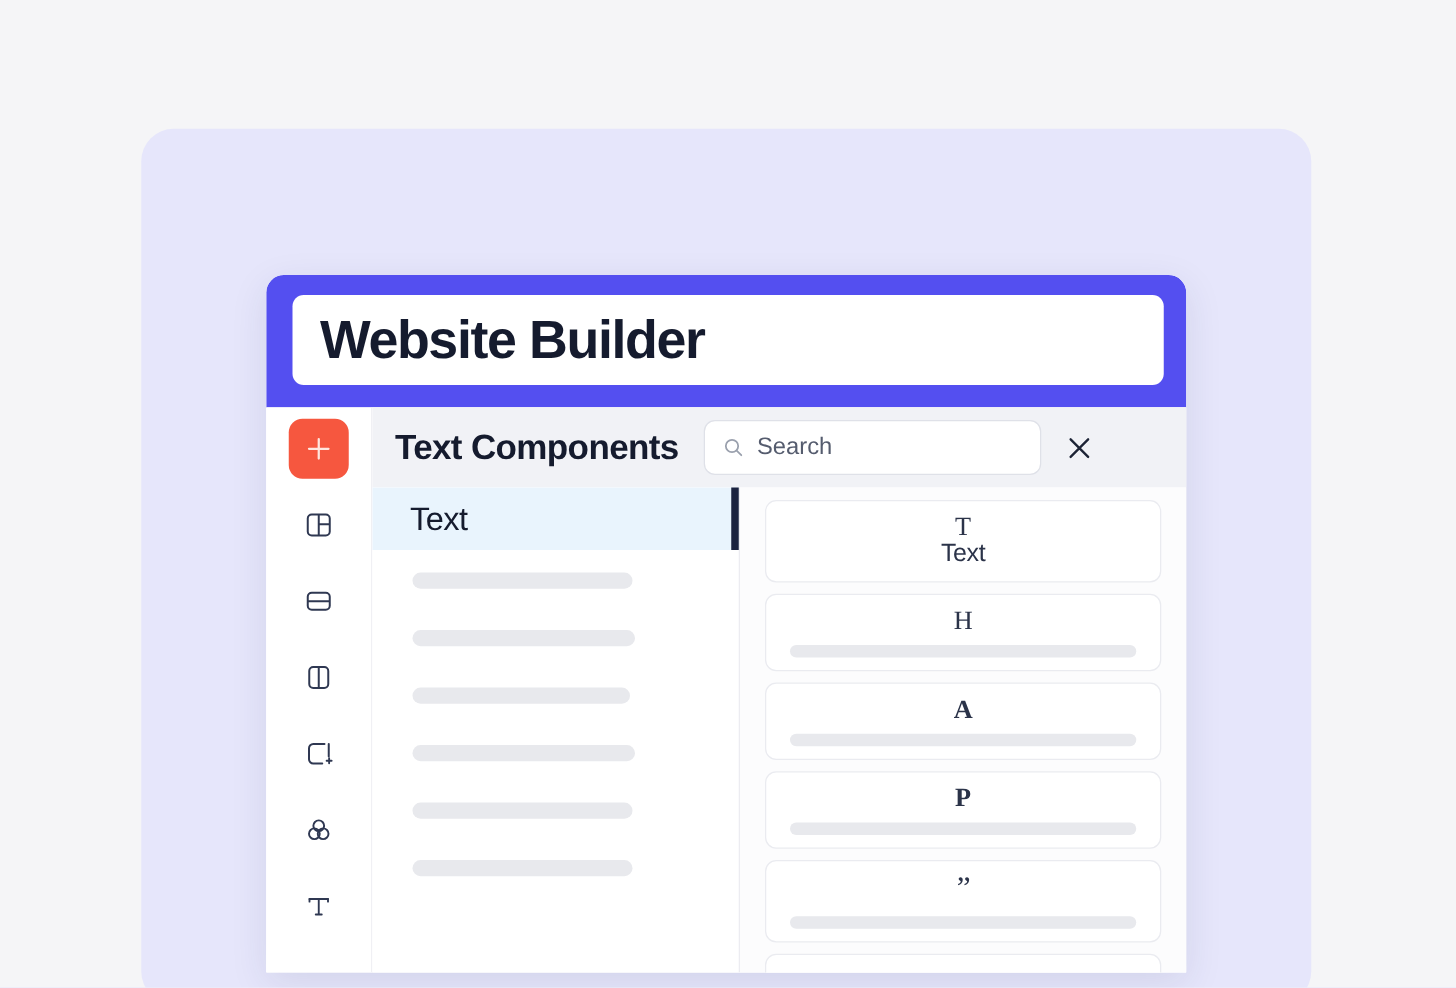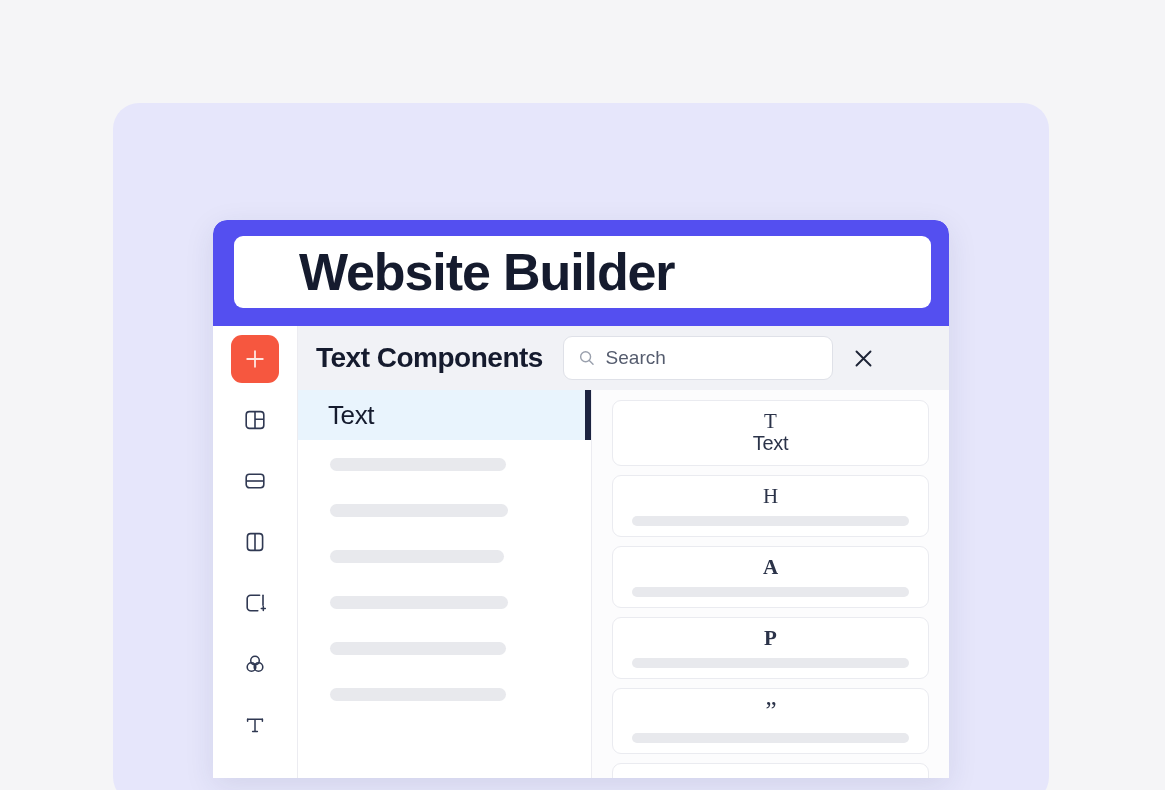--- a/index.html
+++ b/index.html
@@ -55,26 +55,25 @@
     width: 100%;
     height: 100%;
     background: #ffffff;
     border-radius: 9px;
     box-sizing: border-box;
     display: flex;
     align-items: center;
     padding-left: 22px;
   }
   #app-title {
-    font-size: 52px;
+    font-size: 43px;
     font-weight: bold;
     color: #151b2e;
     letter-spacing: -1.1px;
     line-height: 1;
-    margin-left: 43px;
   }
 
   
   #app-body {
     position: absolute;
     left: 0;
     top: 106px;
     width: 736px;
     height: 452px;
     display: flex;

